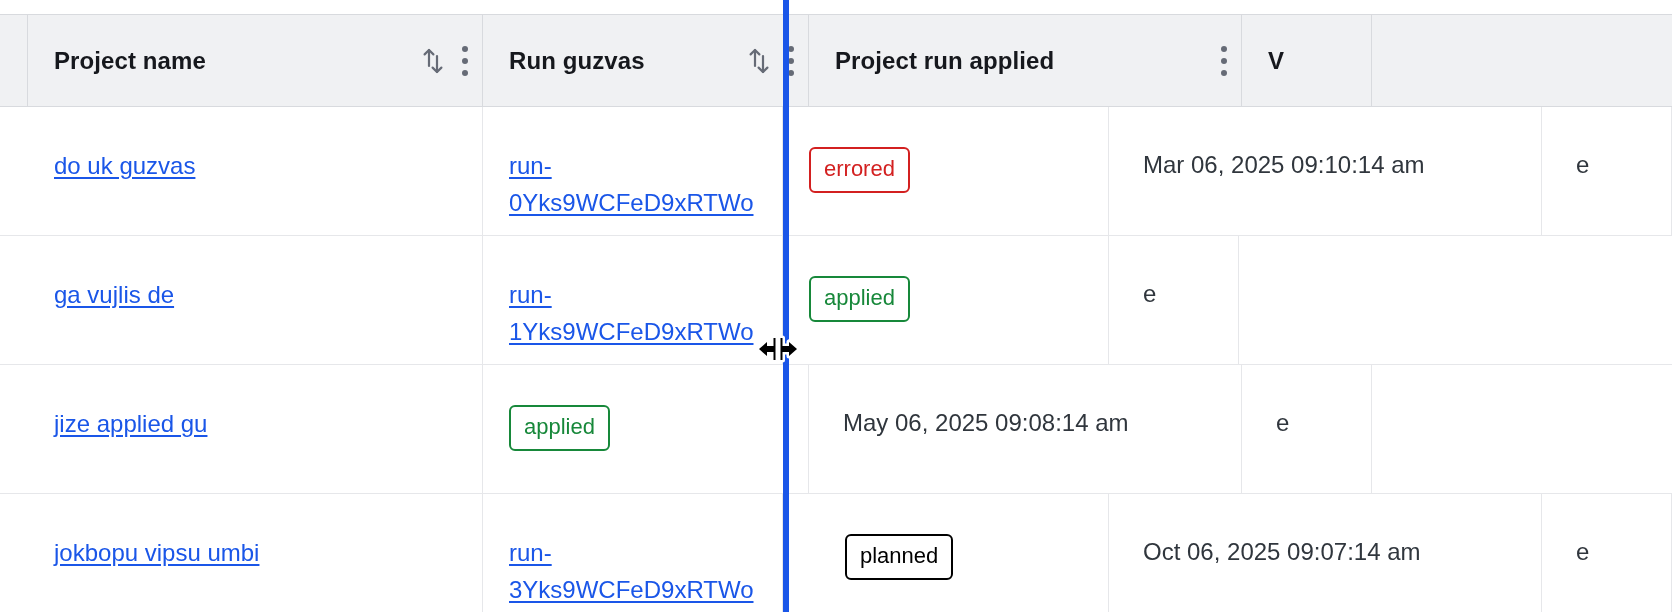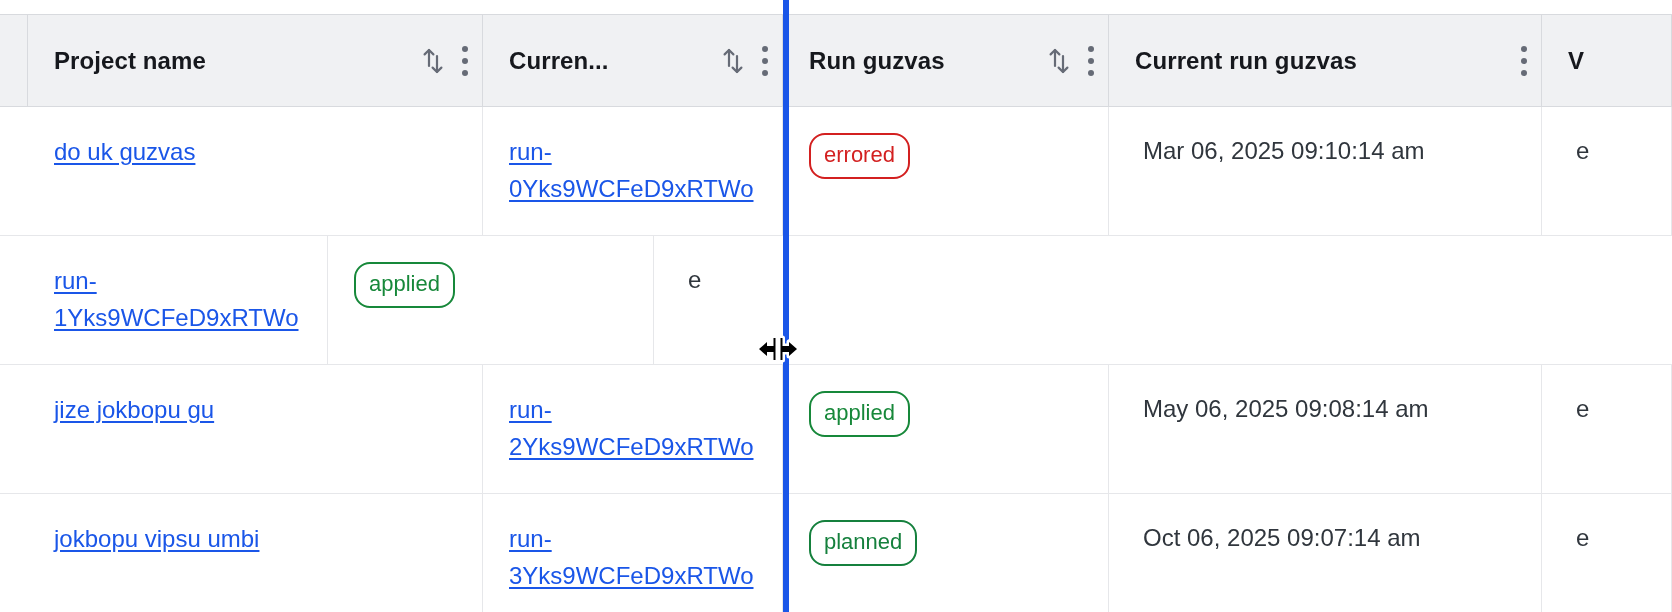--- a/index.html
+++ b/index.html
@@ -90,21 +90,21 @@
   .tbody { display: block; }
   .tr {
     display: flex;
     border-bottom: 1px solid #e6e7ea;
     box-sizing: border-box;
     background: #ffffff;
   }
   .td {
     box-sizing: border-box;
     border-right: 1px solid #e6e7ea;
-    padding: 26px 16px 0 26px;
+    padding: 40px 16px 0 26px;
     background: #ffffff;
     min-height: 128px;
   }
   .td.lead { padding: 0; border-right: none; }
 
   .cell-link {
     font-size: 24px;
     color: #1a56e8;
     text-decoration: underline;
     text-underline-offset: 3px;
@@ -119,21 +119,21 @@
     line-height: 1.5;
     white-space: nowrap;
     margin-left: 8px;
   }
 
   .badge {
     display: inline-block;
     font-size: 22px;
     line-height: 1;
     padding: 9px 13px 11px;
-    border-radius: 16px;
+    border-radius: 6px;
     border: 2px solid currentColor;
     white-space: nowrap;
   }
 
   
   .resize-guide {
     position: absolute;
     top: 0;
     width: 6px;
     background: #1a56e8;
@@ -173,41 +173,20 @@
             </svg>
           </span>
           <span class="kebab">
             <i></i>
             <i></i>
             <i></i>
           </span>
         </span>
       </div>
 
-      <div class="th" style="width:300px">
-        <span class="th-label">Curren...</span>
-        <span class="th-spacer"></span>
-        <span class="th-actions">
-          <span>
-            <svg class="sort-icon" viewBox="0 0 26 32" aria-hidden="true">
-              <g stroke="#666b76" stroke-width="2.2" fill="none" stroke-linecap="round" stroke-linejoin="round">
-                <path d="M9 21 V5"></path>
-                  <path d="M4.6 9.4 L9 5 L13.4 9.4"></path>
-                <path d="M17 11 V27"></path>
-                  <path d="M12.6 22.6 L17 27 L21.4 22.6"></path>
-              </g>
-            </svg>
-          </span>
-          <span class="kebab">
-            <i></i>
-            <i></i>
-            <i></i>
-          </span>
-        </span>
-      </div>
 
       <div class="th" style="width:326px">
         <span class="th-label">Run guzvas</span>
         <span class="th-spacer"></span>
         <span class="th-actions">
           <span>
             <svg class="sort-icon" viewBox="0 0 26 32" aria-hidden="true">
               <g stroke="#666b76" stroke-width="2.2" fill="none" stroke-linecap="round" stroke-linejoin="round">
                 <path d="M9 21 V5"></path>
                   <path d="M4.6 9.4 L9 5 L13.4 9.4"></path>
@@ -218,21 +197,21 @@
           </span>
           <span class="kebab">
             <i></i>
             <i></i>
             <i></i>
           </span>
         </span>
       </div>
 
       <div class="th" style="width:433px">
-        <span class="th-label">Current run guzvas</span>
+        <span class="th-label">Project run applied</span>
         <span class="th-spacer"></span>
         <span class="th-actions">
           <span class="kebab">
             <i></i>
             <i></i>
             <i></i>
           </span>
         </span>
       </div>
 
@@ -257,38 +236,38 @@
         <div class="td" style="width:433px">
           <span class="cell-text">Mar 06, 2025 09:10:14 am</span>
         </div>
         <div class="td" style="width:130px">
           <span class="cell-text">e</span>
         </div>
       </div>
 
       <div class="tr">
         <div class="td lead" style="width:28px"></div>
+        <div class="td" style="width:455px">
+          <a class="cell-link">ga vujlis de</a>
+        </div>
         <div class="td" style="width:300px">
           <a class="cell-link">run-1Yks9WCFeD9xRTWo</a>
         </div>
         <div class="td" style="width:326px">
           <span class="badge" style="color: rgb(23, 136, 58);">applied</span>
         </div>
         <div class="td" style="width:130px">
           <span class="cell-text">e</span>
         </div>
       </div>
 
       <div class="tr">
         <div class="td lead" style="width:28px"></div>
         <div class="td" style="width:455px">
-          <a class="cell-link">jize jokbopu gu</a>
-        </div>
-        <div class="td" style="width:300px">
-          <a class="cell-link">run-2Yks9WCFeD9xRTWo</a>
+          <a class="cell-link">jize applied gu</a>
         </div>
         <div class="td" style="width:326px">
           <span class="badge" style="color: rgb(23, 136, 58);">applied</span>
         </div>
         <div class="td" style="width:433px">
           <span class="cell-text">May 06, 2025 09:08:14 am</span>
         </div>
         <div class="td" style="width:130px">
           <span class="cell-text">e</span>
         </div>
@@ -296,21 +275,21 @@
 
       <div class="tr">
         <div class="td lead" style="width:28px"></div>
         <div class="td" style="width:455px">
           <a class="cell-link">jokbopu vipsu umbi</a>
         </div>
         <div class="td" style="width:300px">
           <a class="cell-link">run-3Yks9WCFeD9xRTWo</a>
         </div>
         <div class="td" style="width:326px">
-          <span class="badge" style="color: #15803d;">planned</span>
+          <span class="badge" style="color: #000000; margin-left: 36px;">planned</span>
         </div>
         <div class="td" style="width:433px">
           <span class="cell-text">Oct 06, 2025 09:07:14 am</span>
         </div>
         <div class="td" style="width:130px">
           <span class="cell-text">e</span>
         </div>
       </div>
 
     </div>

